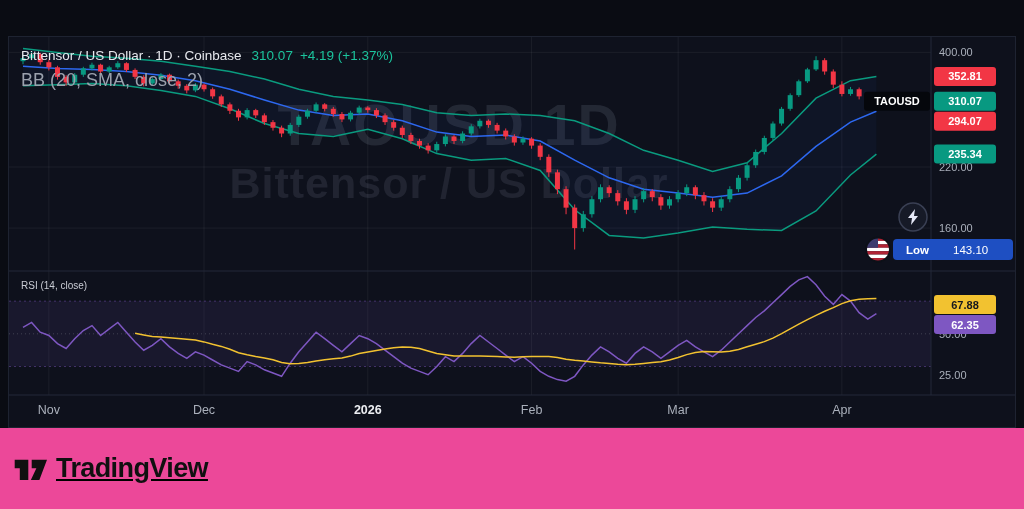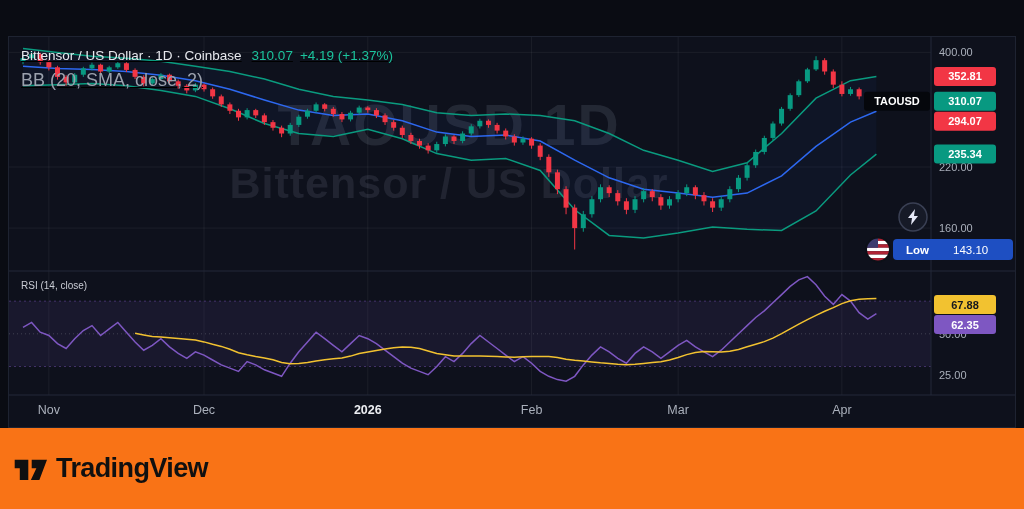--- a/index.html
+++ b/index.html
@@ -5,27 +5,27 @@
   html,body{margin:0;padding:0;background:#0a0c13;}
   body{width:1024px;height:509px;overflow:hidden;font-family:"Liberation Sans",sans-serif;}
   .screen{position:relative;width:1024px;height:509px;background:#0a0c13;}
   .share-header{position:absolute;left:0;top:0;width:1024px;height:36px;display:flex;align-items:center;}
   .share-header span{margin-left:12px;color:#e6e7eb;font-size:14px;font-weight:500;letter-spacing:.2px;}
   .chart-frame{position:absolute;left:8px;top:36px;width:1008px;height:392px;background:#0e111c;border:1px solid #1e2331;box-sizing:border-box;}
   #chart-svg{position:absolute;left:0;top:0;}
   .watermark{position:absolute;left:0;top:56px;width:880px;text-align:center;pointer-events:none;}
   .wm1{font-size:57px;font-weight:600;color:rgba(162,172,192,0.15);letter-spacing:2px;line-height:1.15;}
   .wm2{font-size:43px;font-weight:600;color:rgba(162,172,192,0.13);letter-spacing:1px;}
-  .legend{position:absolute;left:12px;top:11px;text-decoration:underline;}
+  .legend{position:absolute;left:12px;top:11px;}
   .legend-row1{font-size:13.5px;color:#e7e9ee;white-space:nowrap;}
   .legend-row1 .price{color:#1bc39c;margin-left:10px;font-weight:500;}
   .legend-row1 .chg{color:#1bc39c;margin-left:7px;}
   .legend-row2{margin-top:7px;font-size:18px;color:#9ba1ad;}
   .rsi-legend{position:absolute;left:12px;top:243px;font-size:10px;color:#c9ccd4;}
-  .footer{position:absolute;left:0;top:428px;width:1024px;height:81px;background:#f97316;display:flex;align-items:center;box-sizing:border-box;padding-left:13px;}
+  .footer{position:absolute;left:0;top:428px;width:1024px;height:81px;background:#ec4899;display:flex;align-items:center;box-sizing:border-box;padding-left:13px;text-decoration:underline;}
   .tv-name{font-size:27px;font-weight:700;color:#101010;margin-left:9px;letter-spacing:-0.6px;}
 </style>
 </head>
 <body>
 
 <div class="screen">
 
 
   <div class="chart-frame">
     <div class="watermark">

